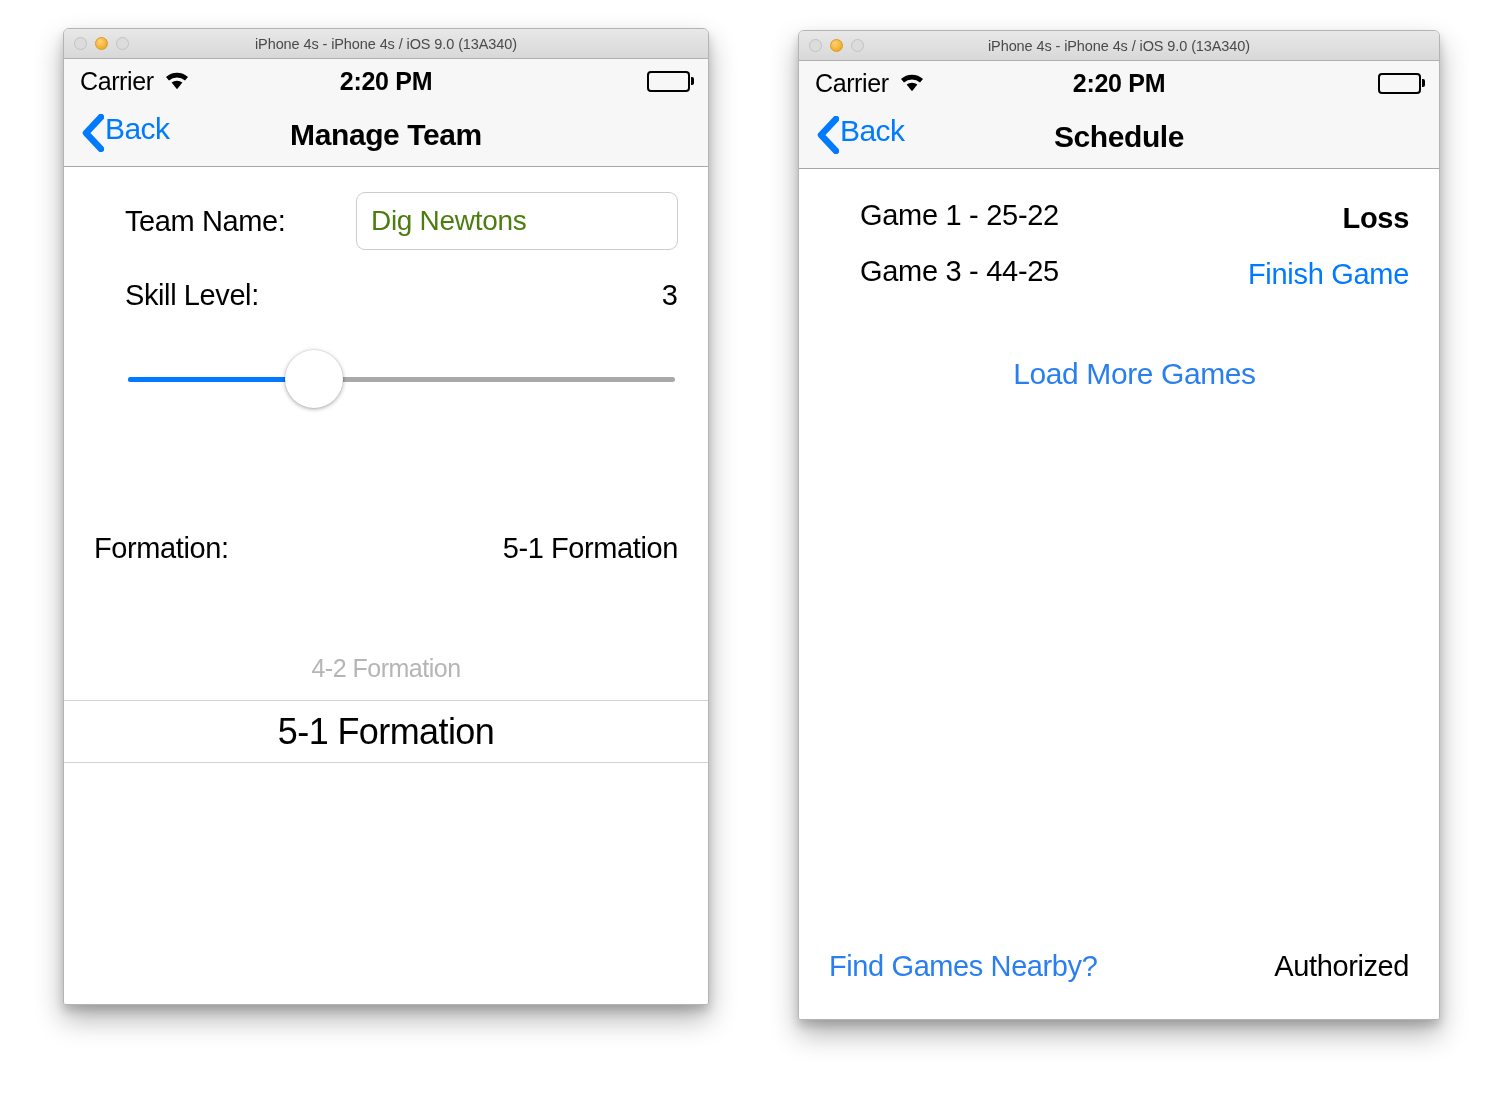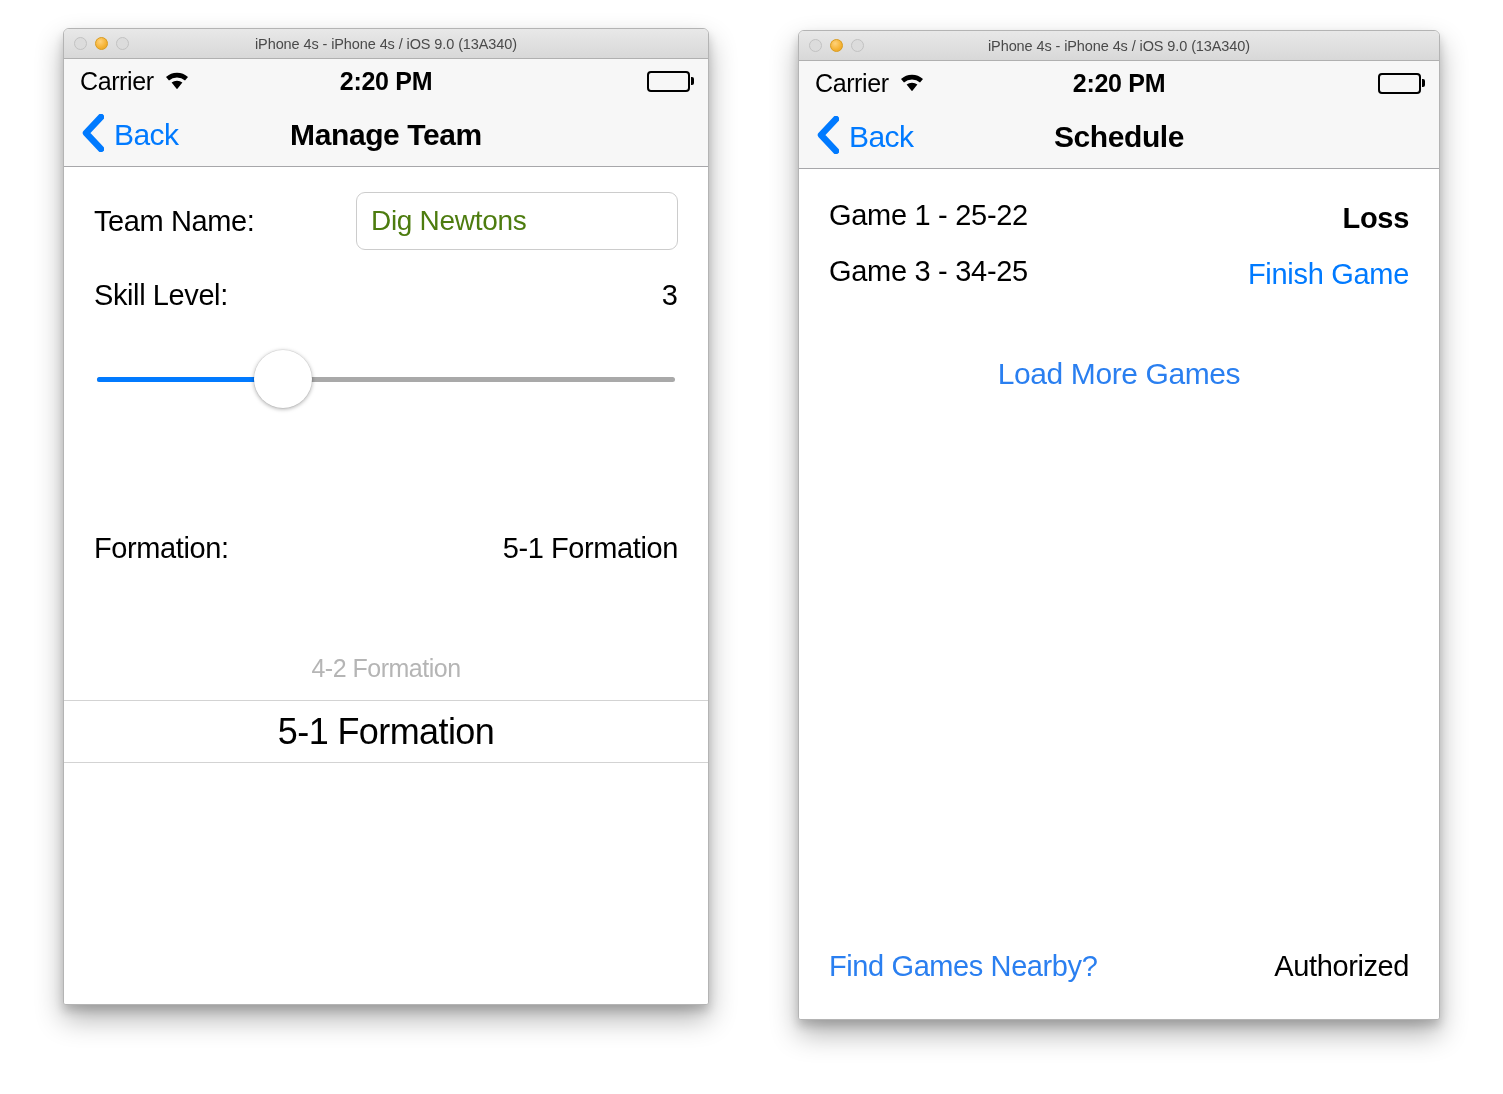--- a/index.html
+++ b/index.html
@@ -138,22 +138,21 @@
     height: 64px;
     background: #f7f7f7;
     border-bottom: 1px solid #a7a7aa;
     display: flex;
     align-items: center;
     position: relative;
     box-sizing: border-box;
   }
   .nav-back {
     display: flex;
-    align-items: center;
-    gap: 10px;
+    gap: 1px;
     margin-left: 18px;
     cursor: pointer;
     z-index: 2;
   }
   .chevron-left { display: block; }
   .nav-back-label {
     font-size: 30px;
     color: #007aff;
     letter-spacing: -0.6px;
     line-height: 1;
@@ -168,20 +167,21 @@
     letter-spacing: -0.4px;
     pointer-events: none;
   }
 
   
   .screen-body {
     flex: 1 1 auto;
     background: #ffffff;
     position: relative;
     overflow: hidden;
+    padding-left: 31px;
   }
 
   
   .form-row {
     display: flex;
     align-items: center;
     padding: 0 30px;
     box-sizing: border-box;
   }
   .field-label {
@@ -472,21 +472,21 @@
     </div>
 
     <div class="screen-body">
 
       <div class="sched-list">
         <div class="sched-row">
           <span class="sched-game">Game 1 - 25-22</span>
           <span class="sched-status result">Loss</span>
         </div>
         <div class="sched-row">
-          <span class="sched-game">Game 3 - 34-25</span>
+          <span class="sched-game">Game 3 - 44-25</span>
           <span class="sched-status action">Finish Game</span>
         </div>
       </div>
 
       <div class="load-more">Load More Games</div>
 
       <div class="footer-row">
         <span class="footer-link">Find Games Nearby?</span>
         <span class="footer-status">Authorized</span>
       </div>

